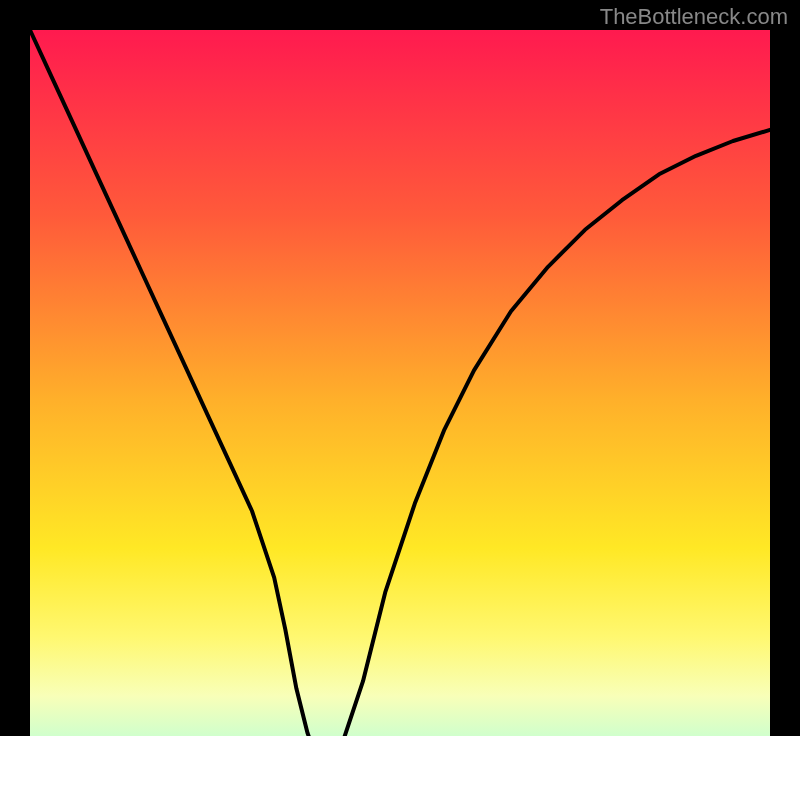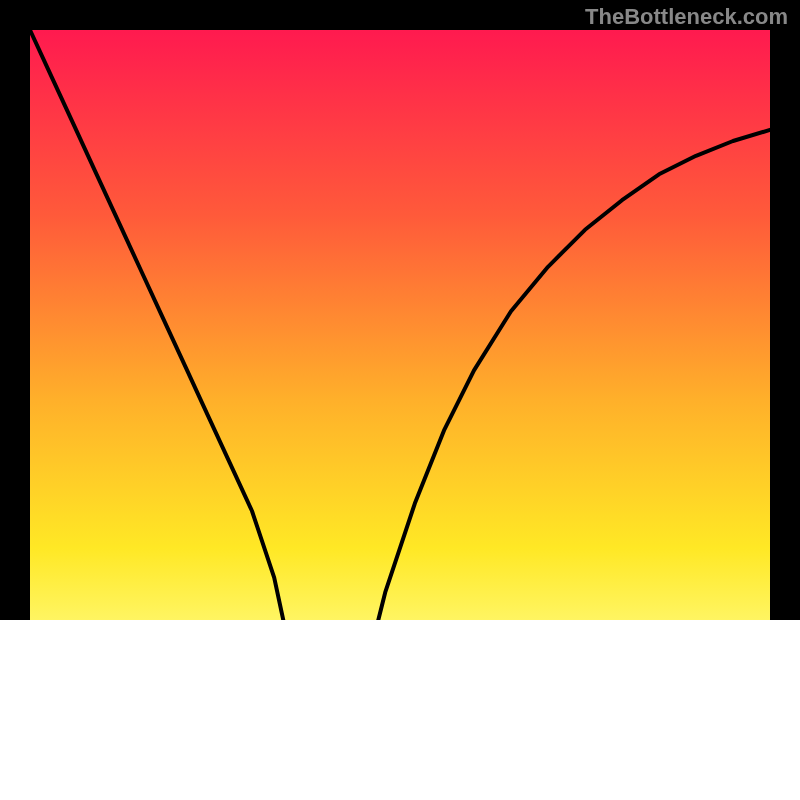--- a/index.html
+++ b/index.html
@@ -4,22 +4,21 @@
 <style>
   body {
     margin: 0;
     padding: 0;
     background: #fff;
     font-family: Arial, Helvetica, sans-serif;
   }
   .container {
     position: relative;
     width: 800px;
-    height: 620px;
-    font-weight: bold;
+    height: 736px;
   }
   .watermark {
     position: absolute;
     top: 4px;
     right: 12px;
     font-size: 22px;
     color: #888;
     font-family: Arial, Helvetica, sans-serif;
     z-index: 10;
   }

